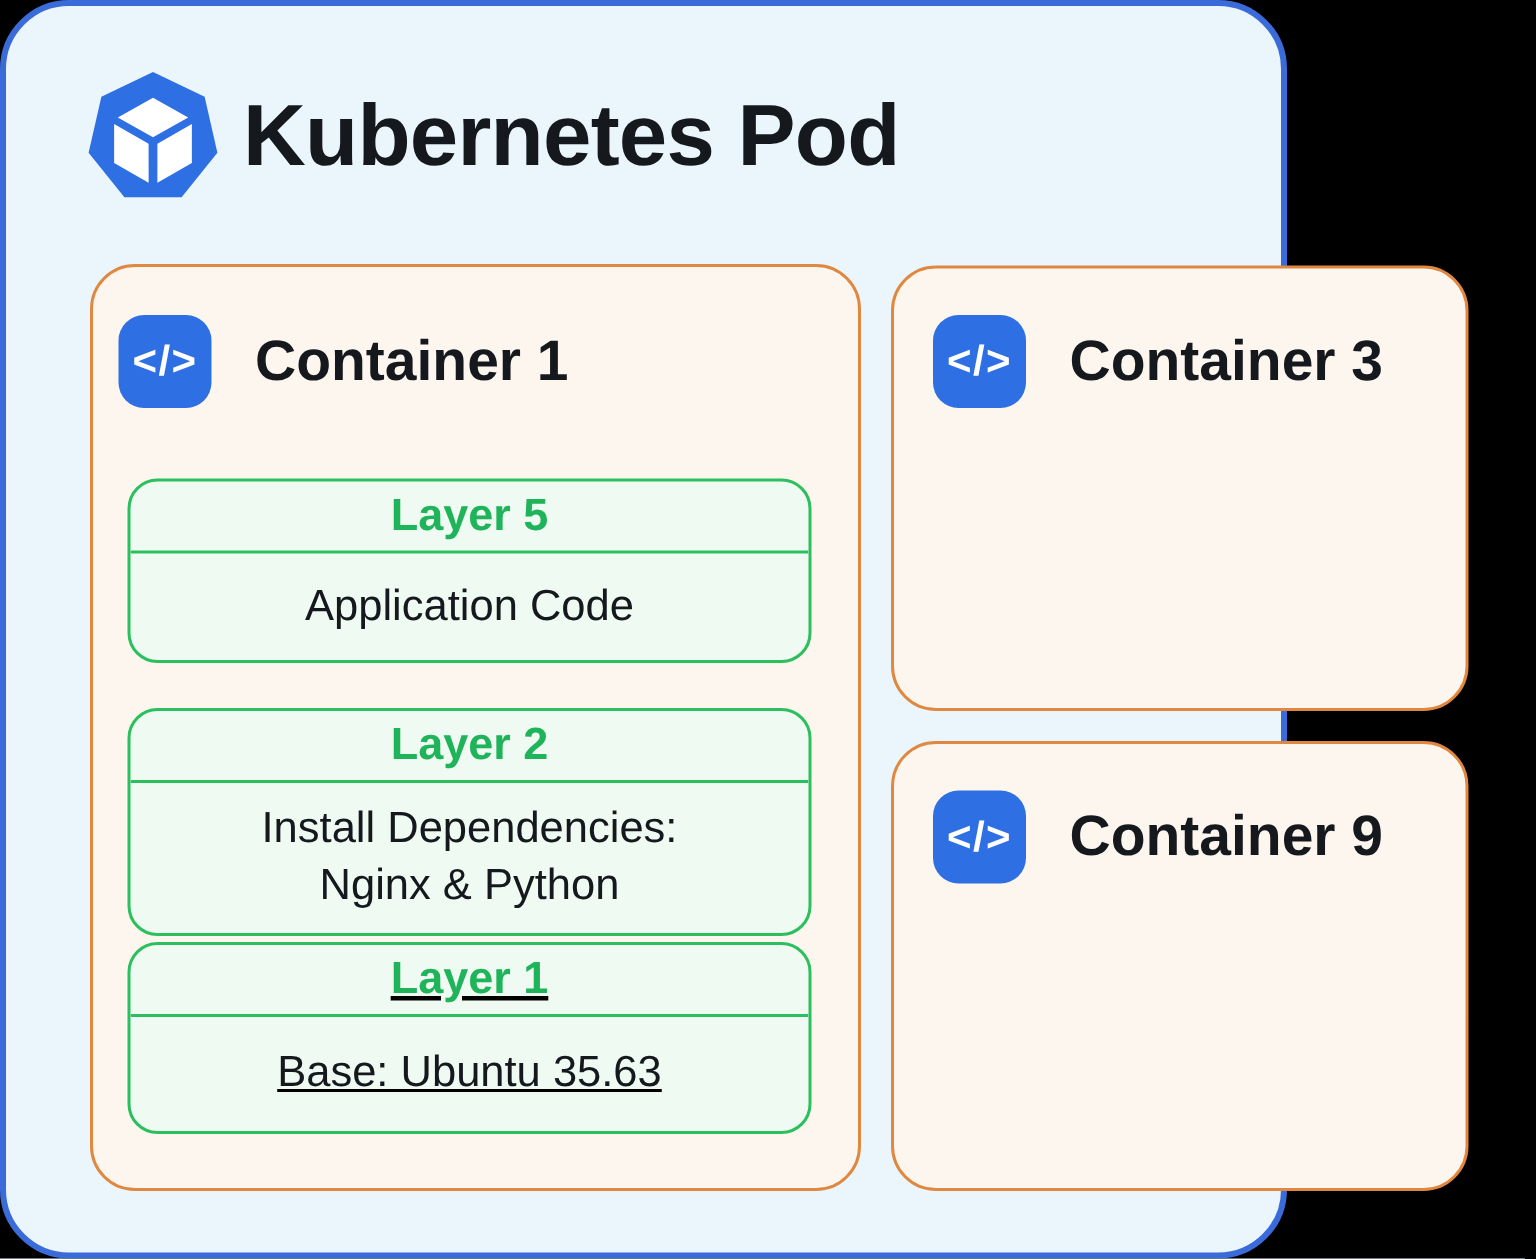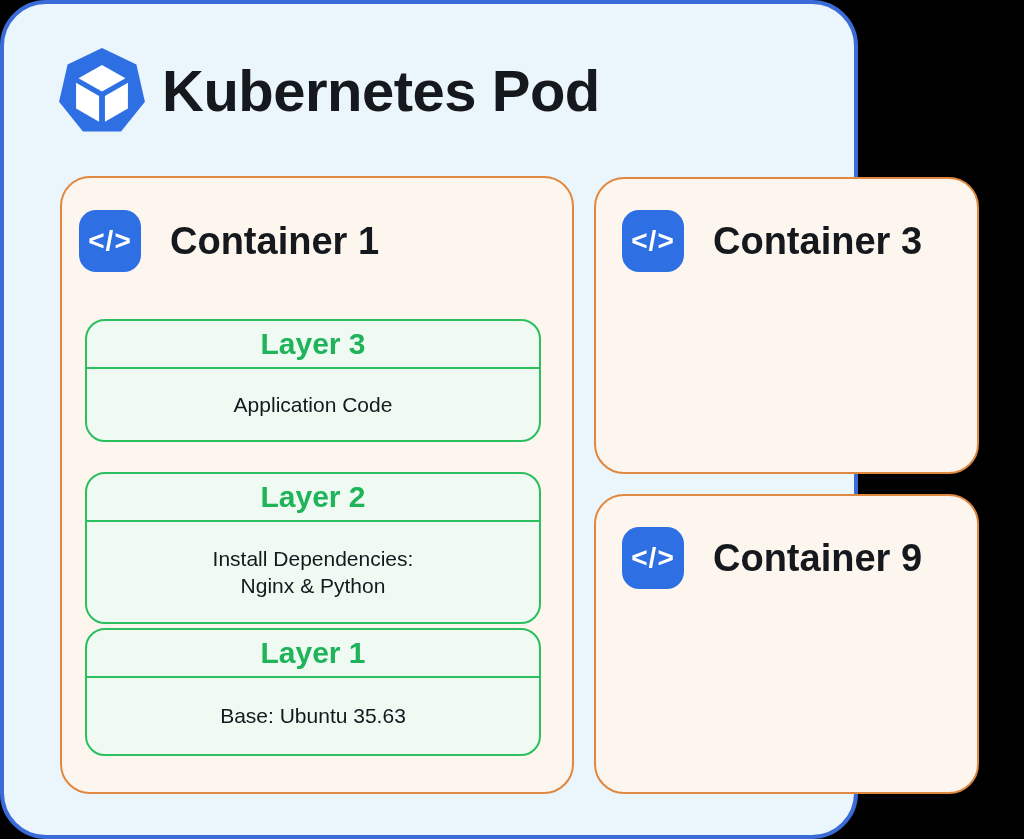--- a/index.html
+++ b/index.html
@@ -90,26 +90,26 @@
   .layer-head {
     height: 48px; flex: 0 0 auto;
     display: flex; align-items: center; justify-content: center;
     font-size: 30px; font-weight: 700;
     color: var(--layer-title);
     border-bottom: 2px solid var(--layer-border);
   }
   .layer-body {
     flex: 1;
     display: flex; align-items: center; justify-content: center;
-    font-size: 21px; color: var(--text);
+    font-size: 29px; color: var(--text);
     text-align: center; white-space: pre-line; line-height: 1.3;
   }
   .layer-3 { height: 123px; margin-bottom: 30px; }
   .layer-2 { height: 152px; margin-bottom: 4px; }
-  .layer-1 { height: 128px; }
+  .layer-1 { height: 128px; text-decoration: underline; }
 </style>
 </head>
 <body>
 
 <div class="panel">
 
   <header class="pod-header">
     <svg class="k-logo" viewBox="0 0 90 90" aria-hidden="true">
       <path class="hept" d="M45 1 L80.2 17.9 L88.9 56 L64.5 86.5 L25.5 86.5 L1.1 56 L9.8 17.9 Z"></path>
       <path class="cube" d="M45 18.5 L69 32 L45 45.5 L21 32 Z"></path>
@@ -122,21 +122,21 @@
   <section class="card c1">
     <div class="card-header">
       <div class="code-icon">
         <span>&lt;/&gt;</span>
       </div>
       <h2 class="card-title">Container 1</h2>
     </div>
 
     <div class="layers">
       <div class="layer layer-3">
-        <div class="layer-head">Layer 3</div>
+        <div class="layer-head">Layer 5</div>
         <div class="layer-body">Application Code</div>
       </div>
       <div class="layer layer-2">
         <div class="layer-head">Layer 2</div>
         <div class="layer-body">Install Dependencies:
 Nginx &amp; Python</div>
       </div>
       <div class="layer layer-1">
         <div class="layer-head">Layer 1</div>
         <div class="layer-body">Base: Ubuntu 35.63</div>

